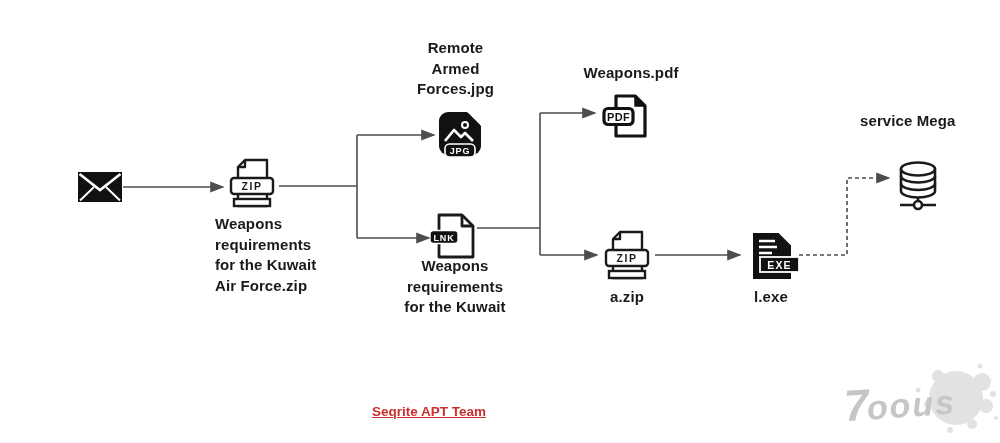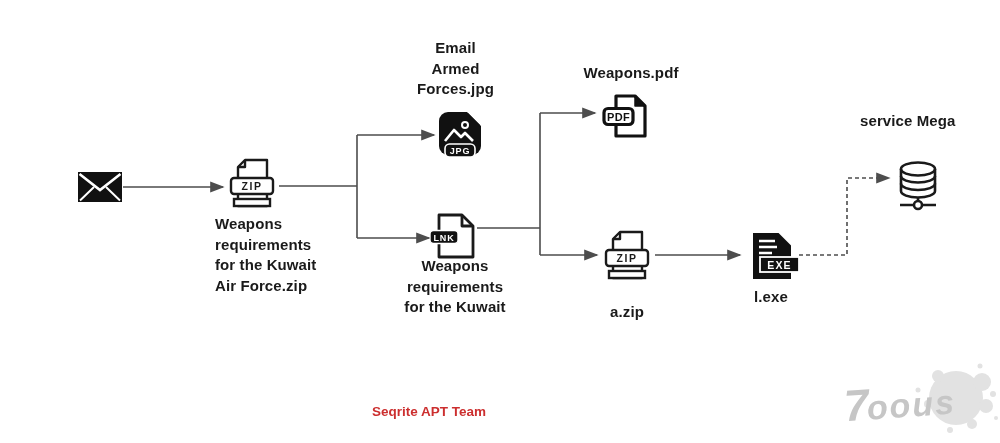--- a/index.html
+++ b/index.html
@@ -13,21 +13,21 @@
     position:absolute;font-weight:700;font-size:15px;line-height:20.5px;
     color:#1a1a1a;letter-spacing:0.1px;
   }
   .ta-c{text-align:center;}
   .ta-l{text-align:left;}
   .node-label span{display:block;}
   .icon{position:absolute;}
   .icon svg{display:block;}
   .credit{
     position:absolute;left:356px;top:404px;width:146px;text-align:center;
-    font-weight:700;font-size:13.5px;color:#cc2f2f;
+    font-weight:700;font-size:13.5px;color:#cc2f2f;text-decoration:underline;
   }
   .watermark{position:absolute;left:836px;top:362px;width:164px;height:78px;}
   .watermark .splat{position:absolute;left:58px;top:-6px;}
   .watermark .wm-text{
     position:absolute;left:8px;top:14px;width:150px;
     font-style:italic;font-weight:700;color:#c6c6c6;
     transform:rotate(-4deg);white-space:nowrap;
   }
   .wm-text .wm-a{font-size:44px;letter-spacing:-2px;}
   .wm-text .wm-b{font-size:34px;letter-spacing:2px;}
@@ -81,21 +81,21 @@
     <div class="node-label ta-l" style="left:215px;top:214px;width:130px;">
       <span>Weapons</span>
       <span>requirements</span>
       <span>for the Kuwait</span>
       <span>Air Force.zip</span>
     </div>
   </div>
 
   <div class="node">
     <div class="node-label ta-c" style="left:398px;top:38px;width:115px;">
-      <span>Email</span>
+      <span>Remote</span>
       <span>Armed</span>
       <span>Forces.jpg</span>
     </div>
     <div class="icon" style="left:438px;top:111px;">
       <svg width="44" height="48" viewBox="0 0 44 48">
         <rect x="1" y="1" width="42" height="43" rx="9" fill="#111"></rect>
         <path d="M28 0 L44 0 L44 16 Z" fill="#fff"></path>
         <path d="M30 2 L42 14 L30 14 Z" fill="#111"></path>
         <circle cx="27" cy="14" r="3" fill="none" stroke="#fff" stroke-width="2"></circle>
         <path d="M7 30 L16 19 L23 26 L27 22 L35 30" fill="none" stroke="#fff" stroke-width="2.6" stroke-linejoin="round"></path>
@@ -138,21 +138,21 @@
   <div class="node">
     <div class="icon" style="left:601px;top:229px;">
       <svg width="52" height="56" viewBox="0 0 52 56">
         <path d="M12 10 L19 3 H41 V49 H12 Z" fill="#fff" stroke="#1a1a1a" stroke-width="2.4" stroke-linejoin="round"></path>
         <path d="M19 3 V10 H12" fill="none" stroke="#1a1a1a" stroke-width="2.4" stroke-linejoin="round"></path>
         <rect x="8" y="42" width="36" height="7" fill="#fff" stroke="#1a1a1a" stroke-width="2.4"></rect>
         <rect x="5" y="21" width="42" height="16" rx="3" fill="#fff" stroke="#1a1a1a" stroke-width="2.4"></rect>
         <text x="26" y="33" text-anchor="middle" font-family="Liberation Sans, sans-serif" font-size="10.5" font-weight="700" letter-spacing="1.5" fill="#1a1a1a">ZIP</text>
       </svg>
     </div>
-    <div class="node-label ta-c" style="left:597px;top:302px;width:60px;text-align:center;">
+    <div class="node-label ta-c" style="left:597px;top:287px;width:60px;text-align:center;">
       <span>a.zip</span>
     </div>
   </div>
 
   <div class="node">
     <div class="icon" style="left:747px;top:231px;">
       <svg width="52" height="50" viewBox="0 0 52 50">
         <path d="M6 2 H33 L44 13 V48 H6 Z" fill="#111"></path>
         <path d="M31.5 0.5 L45.5 14.5" stroke="#fff" stroke-width="2"></path>
         <path d="M12 10 H28 M12 16 H30 M12 22 H25" stroke="#fff" stroke-width="2.6"></path>

